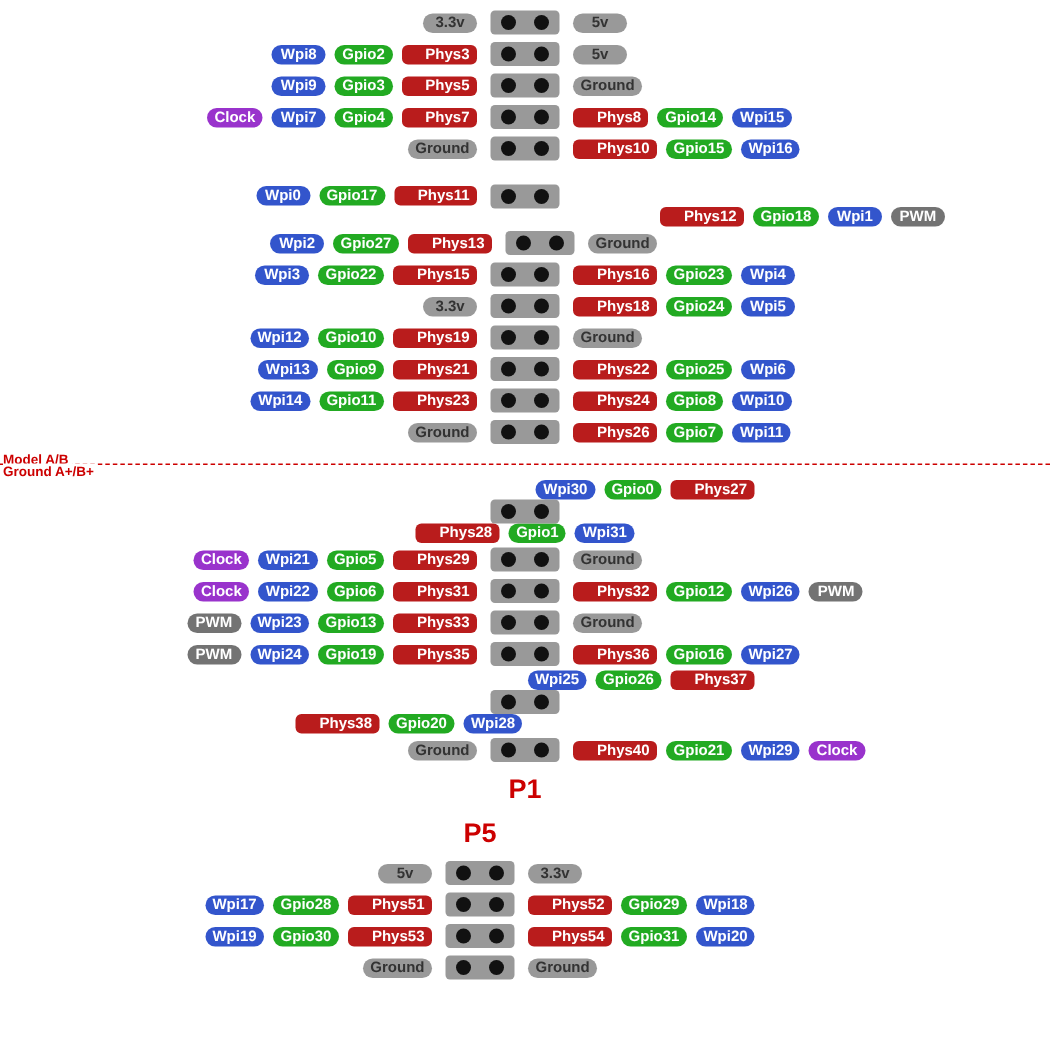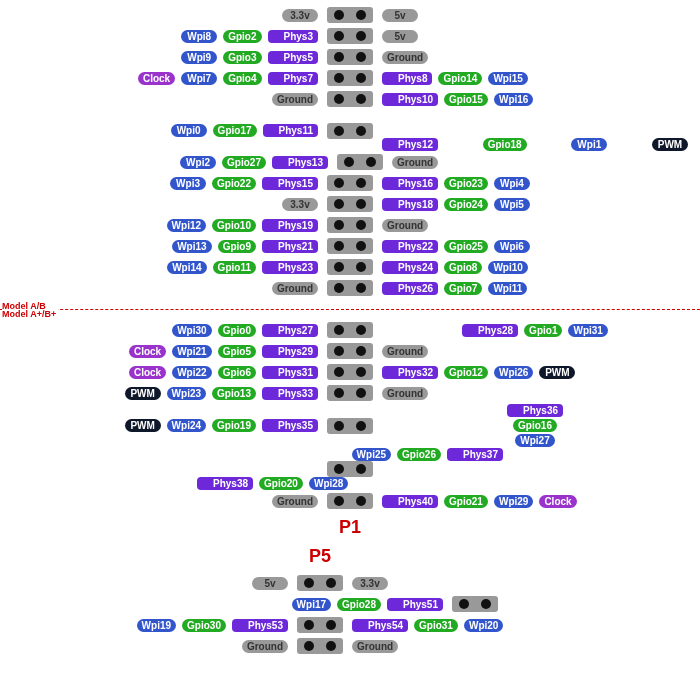--- a/index.html
+++ b/index.html
@@ -30,31 +30,31 @@
       border-radius: 8px;
       font-size: 10px;
       font-weight: bold;
       color: white;
       white-space: nowrap;
       margin: 0 2px;
       min-width: 36px;
     }
 
     .pin-phys {
-      background: #6d28d9;
+      background: #b91c1c;
       color: white;
       border-radius: 4px;
       min-width: 44px;
       padding-left: 16px;
     }
 
     .pin-wpi { background: #3355cc; }
     .pin-gpio { background: #22aa22; }
     .pin-clock { background: #9933cc; }
-    .pin-pwm { background: #0f172a; }
+    .pin-pwm { background: #737373; }
     .pin-power { background: #999; color: #333; }
     .pin-ground { background: #999; color: #333; }
 
     
     .dot {
       width: 10px;
       height: 10px;
       background: #111;
       border-radius: 50%;
       margin: 0 2px;
@@ -219,21 +219,21 @@
             <span class="pin-label pin-phys">Phys11</span>
           </div>
           <div class="center-dots" style="display: flex; align-items: center; justify-content: center; width: 60px; flex-shrink: 0; gap: 4px;">
             <div style="position: relative; display: flex; align-items: center; justify-content: center; width: 46px; height: 16px; background: rgb(153, 153, 153); border-radius: 3px;">
               <div style="display: flex; gap: 8px; align-items: center;">
                 <div class="dot"></div>
                 <div class="dot"></div>
               </div>
             </div>
           </div>
-          <div class="right-group" style="display: flex; align-items: center; justify-content: space-between; width: 310px; gap: 2px; margin-top: 28px;">
+          <div class="right-group" style="display: flex; align-items: center; justify-content: center; width: 310px; gap: 2px; margin-top: 28px;">
             <span class="pin-label pin-phys">Phys12</span>
             <span class="pin-label pin-gpio">Gpio18</span>
             <span class="pin-label pin-wpi">Wpi1</span>
             <span class="pin-label pin-pwm">PWM</span>
           </div>
         </div>
         <div class="row" style="display: flex; align-items: center; justify-content: flex-end; margin: 1px 0px; min-height: 20px;">
           <div class="left-group" style="display: flex; align-items: center; justify-content: flex-end; width: 310px; gap: 2px;">
             <span class="pin-label pin-wpi">Wpi2</span>
             <span class="pin-label pin-gpio">Gpio27</span>
@@ -361,23 +361,23 @@
           </div>
           <div class="right-group" style="display: flex; align-items: center; justify-content: flex-start; width: 310px; gap: 2px;">
             <span class="pin-label pin-phys">Phys26</span>
             <span class="pin-label pin-gpio">Gpio7</span>
             <span class="pin-label pin-wpi">Wpi11</span>
           </div>
         </div>
         <div class="model-line" style="position: relative; height: 20px; width: 700px; display: flex; align-items: center;">
           <div class="dashed-line"></div>
           <span class="model-text" style="position: absolute; left: 2px; top: 2px; color: rgb(204, 0, 0); font-size: 9px; font-weight: bold; z-index: 2; background: white; padding-right: 2px;">Model A/B</span>
-          <span style="position: absolute; left: 2px; top: 10px; color: rgb(204, 0, 0); font-size: 9px; font-weight: bold; z-index: 2; background: white; padding-right: 2px;">Model A+/B+</span>
-        </div>
-        <div class="row" style="display: flex; align-items: center; justify-content: center; margin: 1px 0px; min-height: 20px;">
+          <span style="position: absolute; left: 2px; top: 10px; color: rgb(204, 0, 0); font-size: 9px; font-weight: bold; z-index: 2; background: white; padding-right: 2px;">Ground A+/B+</span>
+        </div>
+        <div class="row" style="display: flex; align-items: center; justify-content: center; margin: 1px 0px; min-height: 20px; flex-direction: column;">
           <div class="left-group" style="display: flex; align-items: center; justify-content: flex-end; width: 310px; gap: 2px;">
             <span class="pin-label pin-wpi">Wpi30</span>
             <span class="pin-label pin-gpio">Gpio0</span>
             <span class="pin-label pin-phys">Phys27</span>
           </div>
           <div class="center-dots" style="display: flex; align-items: center; justify-content: center; width: 60px; flex-shrink: 0; gap: 4px;">
             <div style="position: relative; display: flex; align-items: center; justify-content: center; width: 46px; height: 16px; background: rgb(153, 153, 153); border-radius: 3px;">
               <div style="display: flex; gap: 8px; align-items: center;">
                 <div class="dot"></div>
                 <div class="dot"></div>
@@ -458,21 +458,21 @@
             <span class="pin-label pin-phys">Phys35</span>
           </div>
           <div class="center-dots" style="display: flex; align-items: center; justify-content: center; width: 60px; flex-shrink: 0; gap: 4px;">
             <div style="position: relative; display: flex; align-items: center; justify-content: center; width: 46px; height: 16px; background: rgb(153, 153, 153); border-radius: 3px;">
               <div style="display: flex; gap: 8px; align-items: center;">
                 <div class="dot"></div>
                 <div class="dot"></div>
               </div>
             </div>
           </div>
-          <div class="right-group" style="display: flex; align-items: center; justify-content: flex-start; width: 310px; gap: 2px; flex-direction: column;">
+          <div class="right-group" style="display: flex; align-items: center; justify-content: flex-start; width: 310px; gap: 2px;">
             <span class="pin-label pin-phys">Phys36</span>
             <span class="pin-label pin-gpio">Gpio16</span>
             <span class="pin-label pin-wpi">Wpi27</span>
           </div>
         </div>
         <div class="row" style="display: flex; align-items: center; justify-content: center; margin: 1px 0px; min-height: 20px; flex-direction: column;">
           <div class="left-group" style="display: flex; align-items: center; justify-content: flex-end; width: 310px; gap: 2px;">
             <span class="pin-label pin-wpi">Wpi25</span>
             <span class="pin-label pin-gpio">Gpio26</span>
             <span class="pin-label pin-phys">Phys37</span>
@@ -540,20 +540,25 @@
             <span class="pin-label pin-phys">Phys51</span>
           </div>
           <div class="center-dots" style="display: flex; align-items: center; justify-content: center; width: 60px; flex-shrink: 0; gap: 4px;">
             <div style="position: relative; display: flex; align-items: center; justify-content: center; width: 46px; height: 16px; background: rgb(153, 153, 153); border-radius: 3px;">
               <div style="display: flex; gap: 8px; align-items: center;">
                 <div class="dot"></div>
                 <div class="dot"></div>
               </div>
             </div>
           </div>
+          <div class="right-group" style="display: flex; align-items: center; justify-content: flex-start; width: 310px; gap: 2px;">
+            <span class="pin-label pin-phys">Phys52</span>
+            <span class="pin-label pin-gpio">Gpio29</span>
+            <span class="pin-label pin-wpi">Wpi18</span>
+          </div>
         </div>
         <div class="row" style="display: flex; align-items: center; justify-content: flex-end; margin: 1px 0px; min-height: 20px;">
           <div class="left-group" style="display: flex; align-items: center; justify-content: flex-end; width: 310px; gap: 2px;">
             <span class="pin-label pin-wpi">Wpi19</span>
             <span class="pin-label pin-gpio">Gpio30</span>
             <span class="pin-label pin-phys">Phys53</span>
           </div>
           <div class="center-dots" style="display: flex; align-items: center; justify-content: center; width: 60px; flex-shrink: 0; gap: 4px;">
             <div style="position: relative; display: flex; align-items: center; justify-content: center; width: 46px; height: 16px; background: rgb(153, 153, 153); border-radius: 3px;">
               <div style="display: flex; gap: 8px; align-items: center;">

